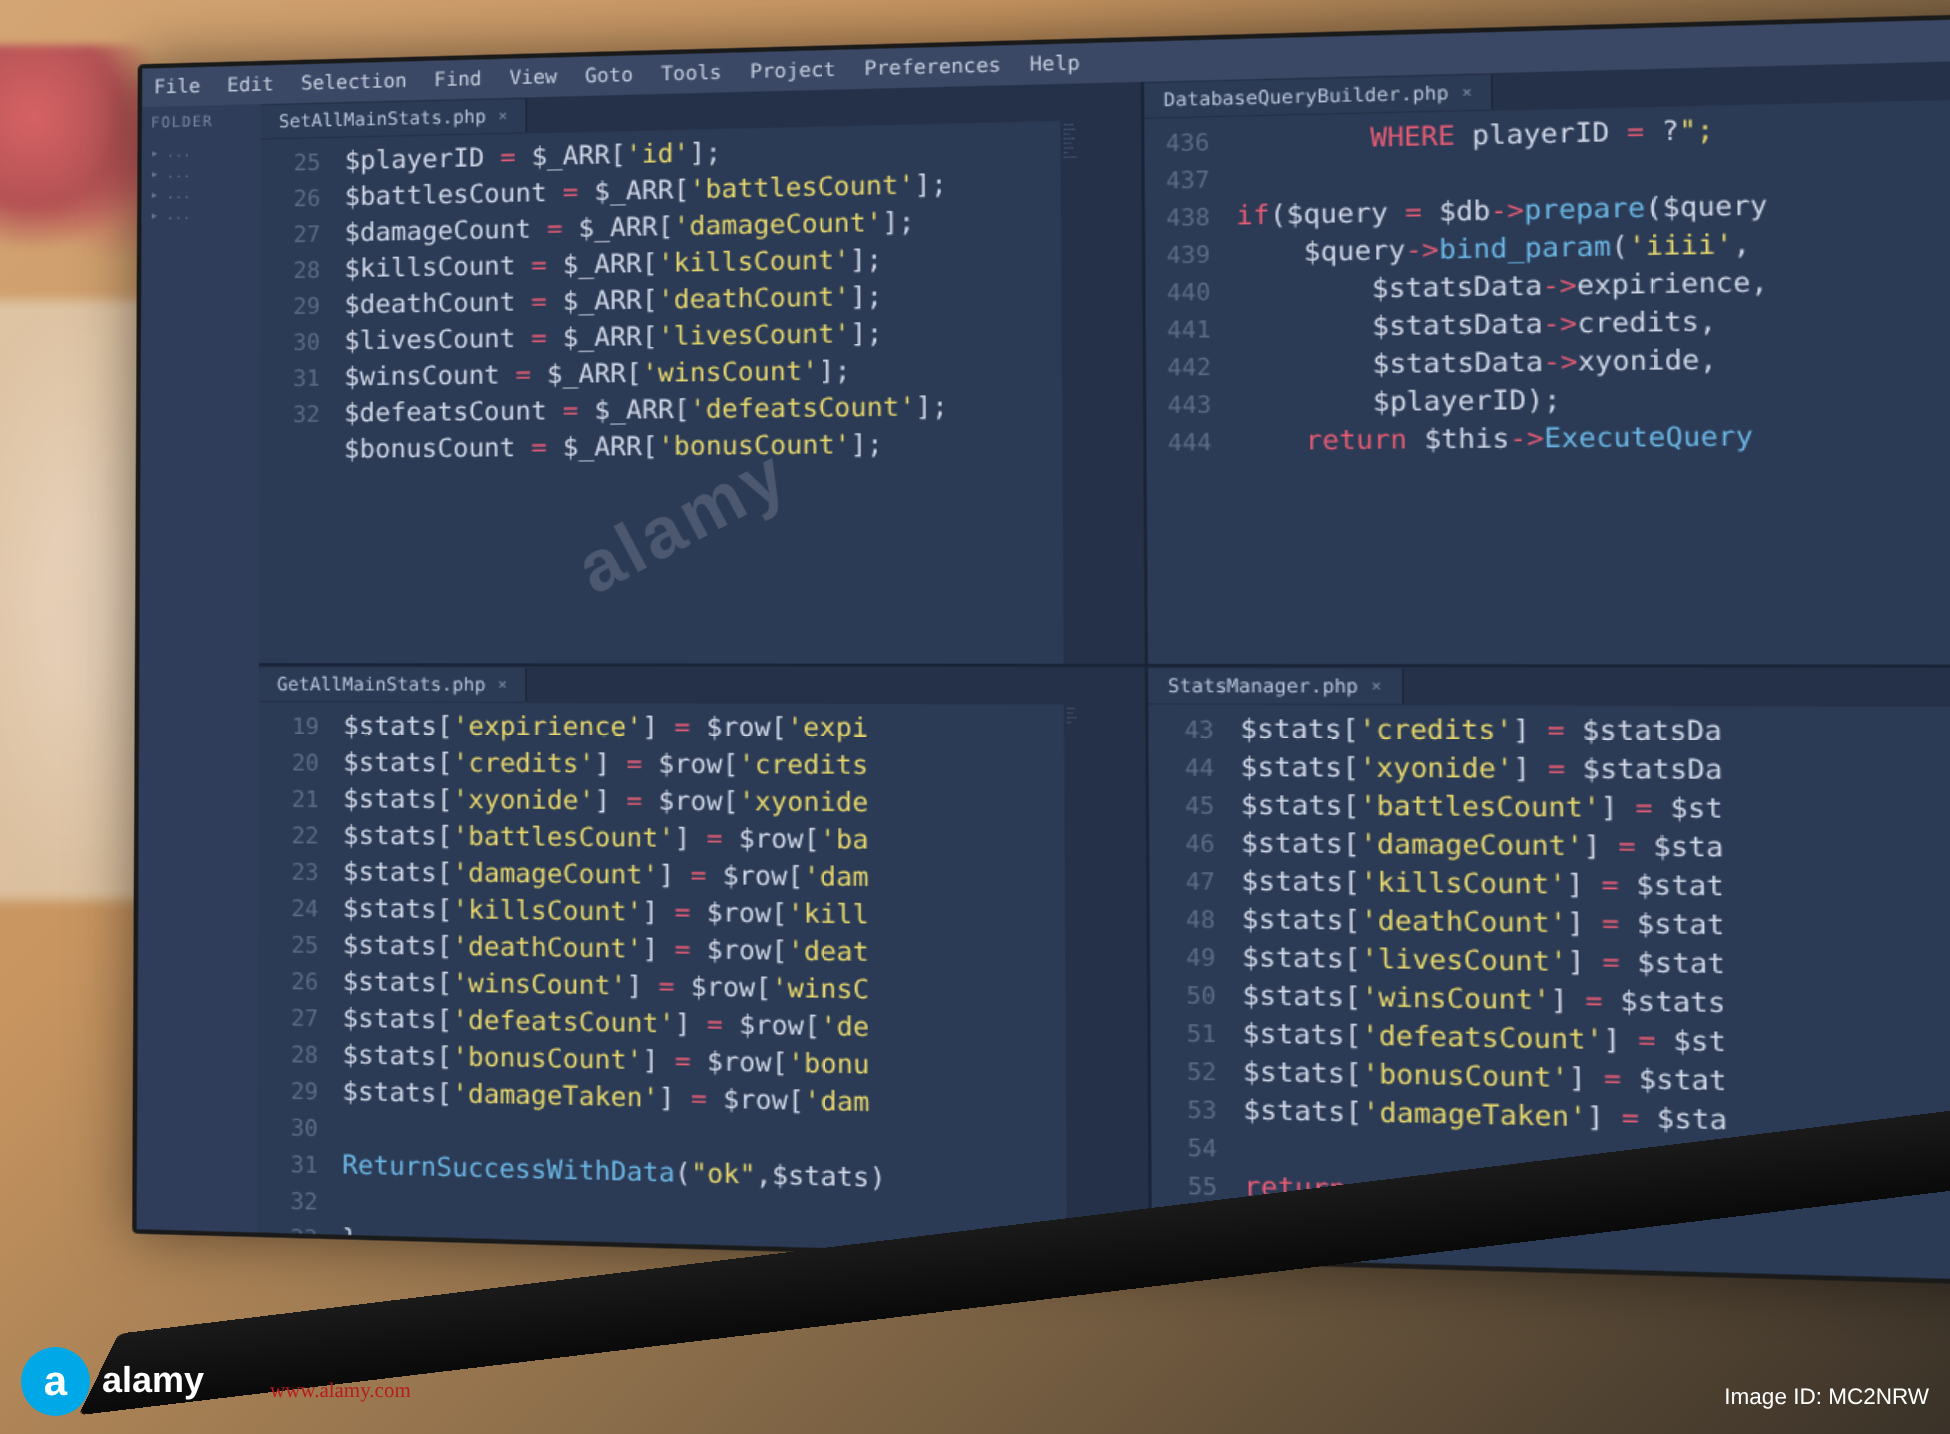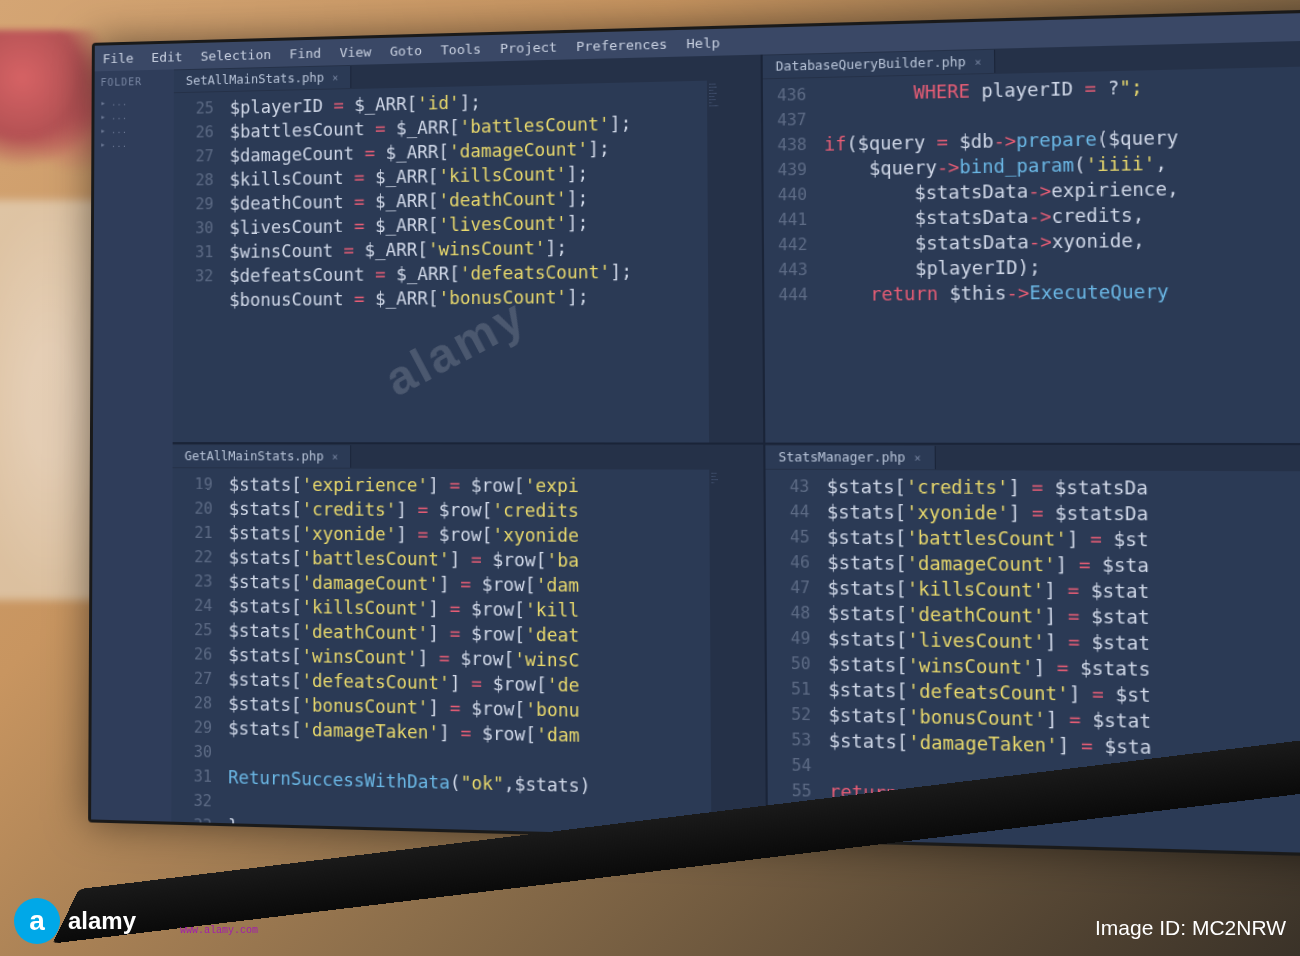--- a/index.html
+++ b/index.html
@@ -167,31 +167,31 @@
     justify-content: center;
     color: #fff;
     font-size: 28px;
     font-weight: bold;
   }
   .alamy-text { color: #fff; font-size: 24px; font-weight: bold; }
   .alamy-credit {
     position: absolute;
     bottom: 20px;
     left: 180px;
-    color: #a21caf;
-    font-family: Liberation Mono, monospace;
-    font-size: 10px;
+    color: #b91c1c;
+    font-family: Liberation Serif, serif;
+    font-size: 14px;
   }
   .image-id {
     position: absolute;
     bottom: 16px;
     right: 14px;
     color: #fff;
     font-family: Arial, sans-serif;
-    font-size: 21px;
+    font-size: 15px;
   }
   
   
   .laptop-base {
     position: absolute;
     bottom: 40px;
     left: 60px;
     width: 1240px;
     height: 100px;
     background: linear-gradient(180deg, #1a1a1a 0%, #0a0a0a 100%);

